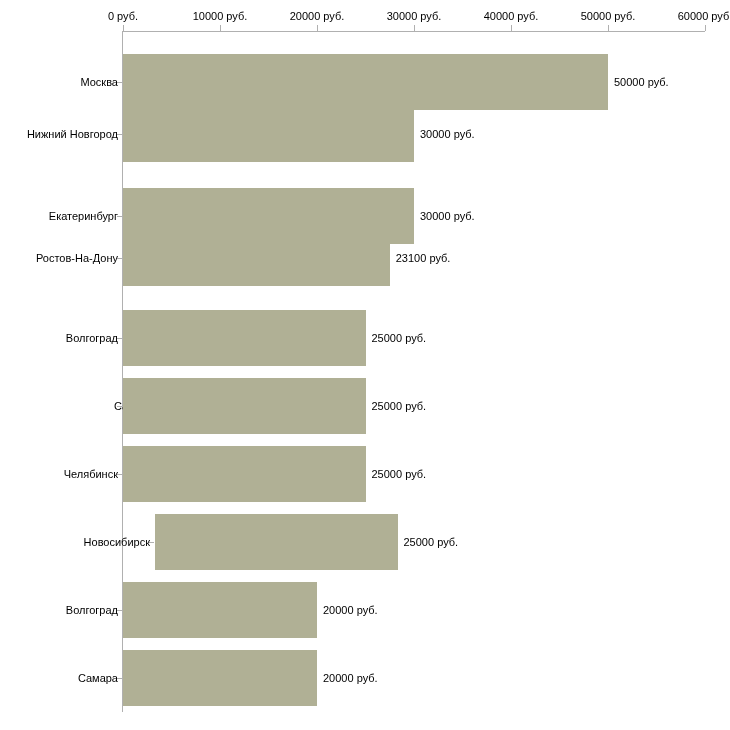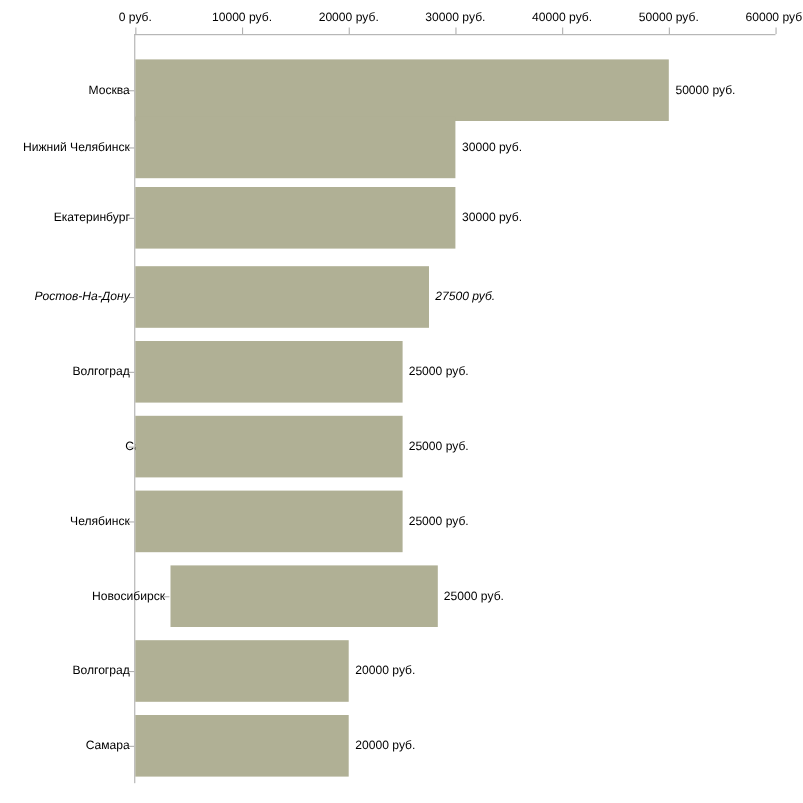--- a/index.html
+++ b/index.html
@@ -128,36 +128,36 @@
   <div class="axis-line-v"></div>
 
   <div class="plot" id="plot-area">
       <div class="row" style="top: 16px; height: 68px;">
         <div class="cat-label">Москва</div>
         <div class="cat-tick"></div>
         <div class="bar" title="Москва: 50000 руб." style="width: 485px; top: 6px; background: rgb(176, 176, 149);"></div>
         <div class="bar-value" style="left: 614px;">50000 руб.</div>
       </div>
       <div class="row" style="top: 68px; height: 68px;">
-        <div class="cat-label">Нижний Челябинск</div>
+        <div class="cat-label">Нижний Новгород</div>
         <div class="cat-tick"></div>
         <div class="bar" title="Нижний Новгород: 30000 руб." style="width: 291px; top: 6px; background: rgb(176, 176, 149);"></div>
         <div class="bar-value" style="left: 420px;">30000 руб.</div>
       </div>
-      <div class="row" style="top: 132px; height: 68px;">
+      <div class="row" style="top: 150px; height: 68px;">
         <div class="cat-label">Екатеринбург</div>
         <div class="cat-tick"></div>
         <div class="bar" title="Екатеринбург: 30000 руб." style="width: 291px; top: 6px; background: rgb(176, 176, 149);"></div>
         <div class="bar-value" style="left: 420px;">30000 руб.</div>
       </div>
-      <div class="row" style="top: 204px; height: 68px; font-style: italic;">
+      <div class="row" style="top: 192px; height: 68px;">
         <div class="cat-label">Ростов-На-Дону</div>
         <div class="cat-tick"></div>
         <div class="bar" title="Ростов-На-Дону: 27500 руб." style="width: 266.75px; top: 6px; background: rgb(176, 176, 149);"></div>
-        <div class="bar-value" style="left: 395.75px;">27500 руб.</div>
+        <div class="bar-value" style="left: 395.75px;">23100 руб.</div>
       </div>
       <div class="row" style="top: 272px; height: 68px;">
         <div class="cat-label">Волгоград</div>
         <div class="cat-tick"></div>
         <div class="bar" title="Красноярск: 25000 руб." style="width: 242.5px; top: 6px; background: rgb(176, 176, 149);"></div>
         <div class="bar-value" style="left: 371.5px;">25000 руб.</div>
       </div>
       <div class="row" style="top: 340px; height: 68px; padding-left: 36px;">
         <div class="cat-label">Самара</div>
         <div class="cat-tick"></div>

